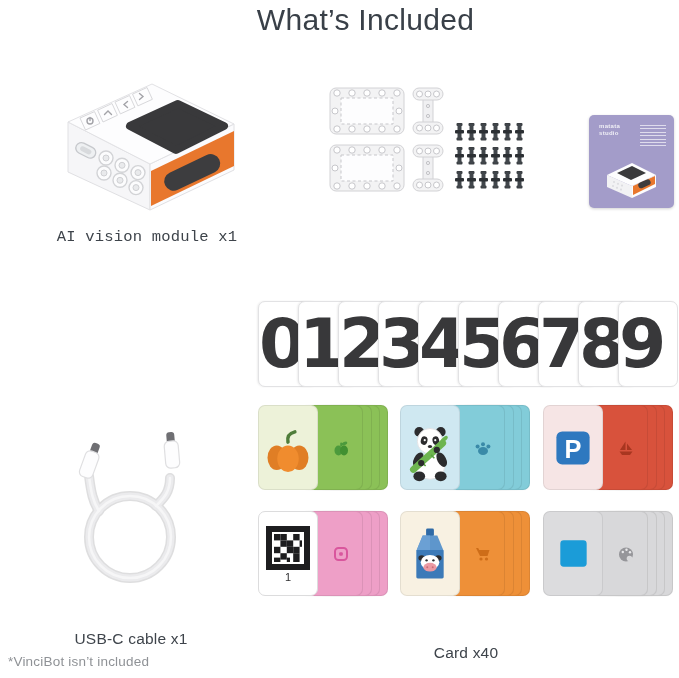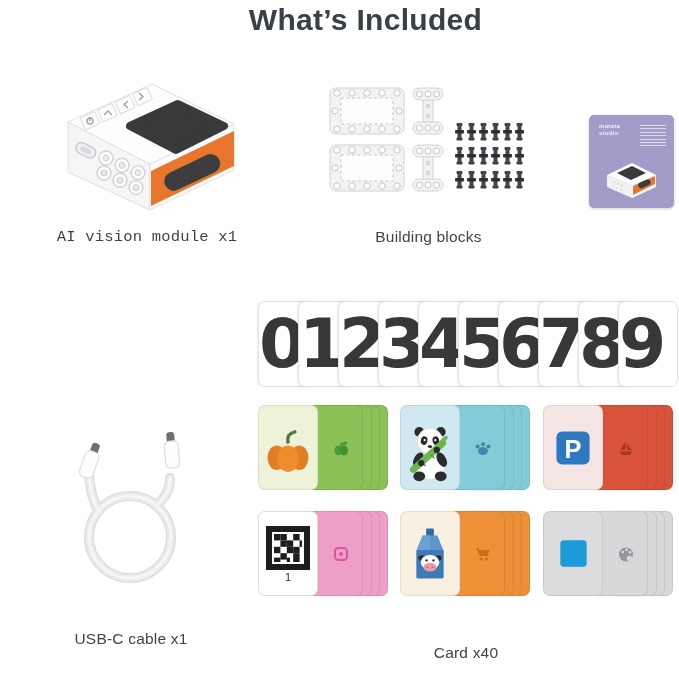--- a/index.html
+++ b/index.html
@@ -1,20 +1,20 @@
 <!DOCTYPE html>
 <html><head>
 <meta charset="utf-8">
 <style>
   html,body{margin:0;padding:0;background:#fff;}
   .page{position:relative;width:679px;height:678px;background:#ffffff;overflow:hidden;
         font-family:"Liberation Sans",sans-serif;}
 
   .title{position:absolute;top:3px;left:0;width:100%;box-sizing:border-box;padding-left:52px;
-         text-align:center;font-size:30px;font-weight:700;color:#394048;letter-spacing:.3px;}
+         text-align:center;font-size:30px;font-weight:400;color:#394048;letter-spacing:.3px;}
 
   .label{position:absolute;font-size:15.5px;color:#3e444b;text-align:center;letter-spacing:.2px;}
   #module-label{left:40px;top:228px;width:214px;font-family:Liberation Mono, monospace;}
   #blocks-label{left:330px;top:228px;width:197px;}
   #guide-label{left:575px;top:228px;width:104px;}
   #cable-label{left:36px;top:610px;width:190px;margin-top:20px;}
   #cards-label{left:341px;top:644px;width:250px;}
   .footnote{position:absolute;left:8px;top:654px;font-size:13.5px;color:#8f9296;letter-spacing:.2px;}
 
   .illus{position:absolute;}
@@ -196,21 +196,20 @@
         <use href="#pin" x="175" y="63"></use>
         <use href="#pin" x="187" y="63"></use>
       <use href="#pin" x="127" y="87"></use>
         <use href="#pin" x="139" y="87"></use>
         <use href="#pin" x="151" y="87"></use>
         <use href="#pin" x="163" y="87"></use>
         <use href="#pin" x="175" y="87"></use>
         <use href="#pin" x="187" y="87"></use>
     </g>
   </svg>
-  <div id="blocks-label" class="label">Building blocks</div>
 
   <div id="guide">
     <div class="logo">
       <div>matata</div>
       <div>studio</div>
     </div>
     <div class="cover-lines">
       <i></i>
         <i></i>
         <i></i>
@@ -452,14 +451,15 @@
       <rect x="27" y="22" width="8" height="12" rx="3" fill="#6f6f73"></rect>
       <rect x="24" y="31" width="14" height="27" rx="5" fill="#fdfdfe" stroke="#dfdfe1" stroke-width="1.2"></rect>
     </g>
     <g transform="rotate(-5 114 35)">
       <rect x="110" y="12" width="8" height="12" rx="3" fill="#6f6f73"></rect>
       <rect x="107" y="21" width="14" height="27" rx="5" fill="#fdfdfe" stroke="#dfdfe1" stroke-width="1.2"></rect>
     </g>
   </svg>
   <div id="cable-label" class="label">USB-C cable x1</div>
 
+  <div class="footnote">*VinciBot isn’t included</div>
 
 </div>
 
 </body></html>

